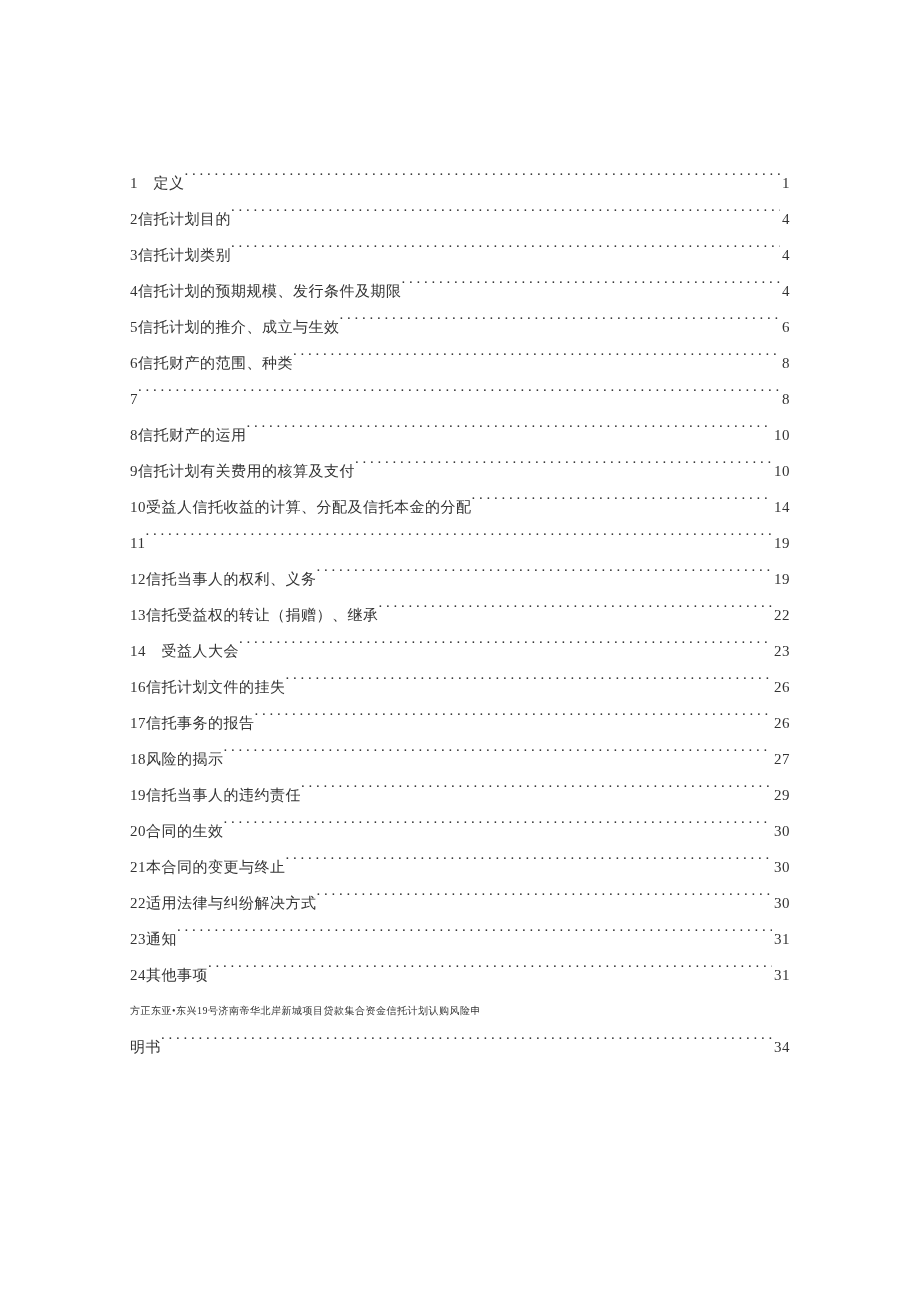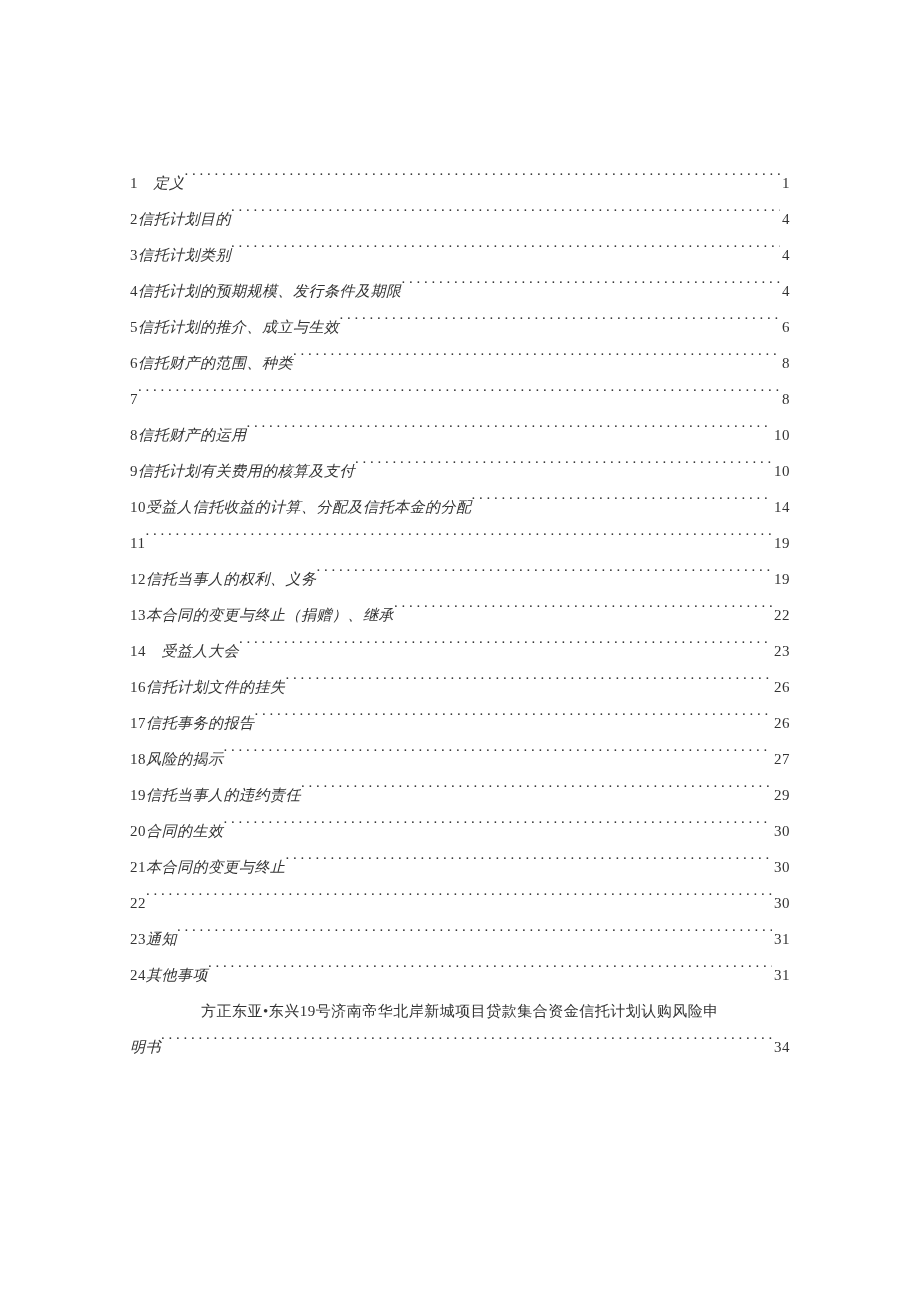--- a/index.html
+++ b/index.html
@@ -19,21 +19,20 @@
     font-size: 15px;
     line-height: 36px;
     white-space: nowrap;
     letter-spacing: 0.5px;
   }
   .toc-num {
     flex: 0 0 auto;
   }
   .toc-title {
     flex: 0 0 auto;
-    font-style: italic;
   }
   .toc-leader {
     flex: 1 1 auto;
     overflow: hidden;
     position: relative;
     height: 1em;
   }
   .toc-leader::after {
     content: ". . . . . . . . . . . . . . . . . . . . . . . . . . . . . . . . . . . . . . . . . . . . . . . . . . . . . . . . . . . . . . . . . . . . . . . . . . . . . . . . . . . . . . . . . . . . . . . . . . . . . . . . . . . . . . . . . . . . . . . . . . . . . . . . . .";
     position: absolute;
@@ -43,24 +42,23 @@
     letter-spacing: 0;
     overflow: hidden;
     white-space: nowrap;
     color: #333;
   }
   .toc-page {
     flex: 0 0 auto;
     padding-left: 2px;
   }
   .long-title {
-    font-size: 15px;
+    font-size: 10px;
     line-height: 36px;
     letter-spacing: 0.5px;
-    text-align: center;
   }
 </style>
 </head>
 <body>
 
 <div class="page">
   <div id="toc-container">
       <div class="toc-entry">
         <span class="toc-num">1</span>
         <span class="toc-title">　定义</span>
@@ -126,21 +124,21 @@
         <span class="toc-page">19</span>
       </div>
       <div class="toc-entry">
         <span class="toc-num">12</span>
         <span class="toc-title">信托当事人的权利、义务</span>
         <span class="toc-leader"></span>
         <span class="toc-page">19</span>
       </div>
       <div class="toc-entry">
         <span class="toc-num">13</span>
-        <span class="toc-title">本合同的变更与终止（捐赠）、继承</span>
+        <span class="toc-title">信托受益权的转让（捐赠）、继承</span>
         <span class="toc-leader"></span>
         <span class="toc-page">22</span>
       </div>
       <div class="toc-entry">
         <span class="toc-num">14</span>
         <span class="toc-title">　受益人大会</span>
         <span class="toc-leader"></span>
         <span class="toc-page">23</span>
       </div>
       <div class="toc-entry">
@@ -174,20 +172,21 @@
         <span class="toc-page">30</span>
       </div>
       <div class="toc-entry">
         <span class="toc-num">21</span>
         <span class="toc-title">本合同的变更与终止</span>
         <span class="toc-leader"></span>
         <span class="toc-page">30</span>
       </div>
       <div class="toc-entry">
         <span class="toc-num">22</span>
+        <span class="toc-title">适用法律与纠纷解决方式</span>
         <span class="toc-leader"></span>
         <span class="toc-page">30</span>
       </div>
       <div class="toc-entry">
         <span class="toc-num">23</span>
         <span class="toc-title">通知</span>
         <span class="toc-leader"></span>
         <span class="toc-page">31</span>
       </div>
       <div class="toc-entry">

